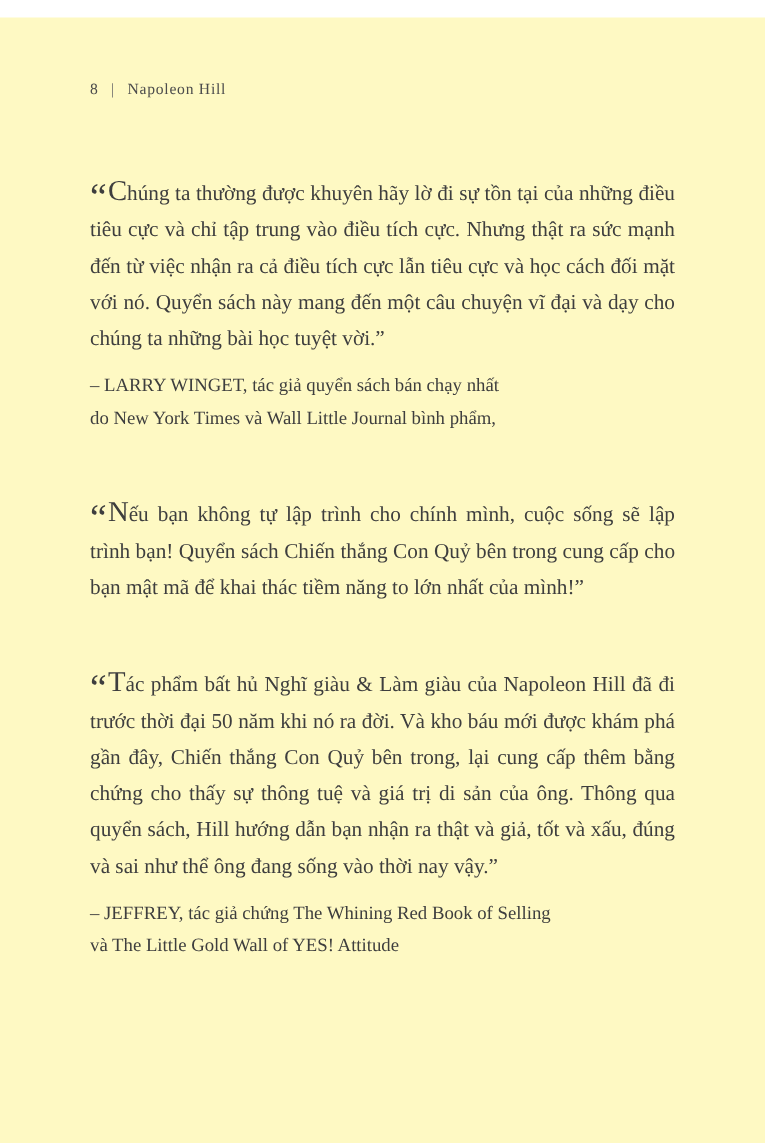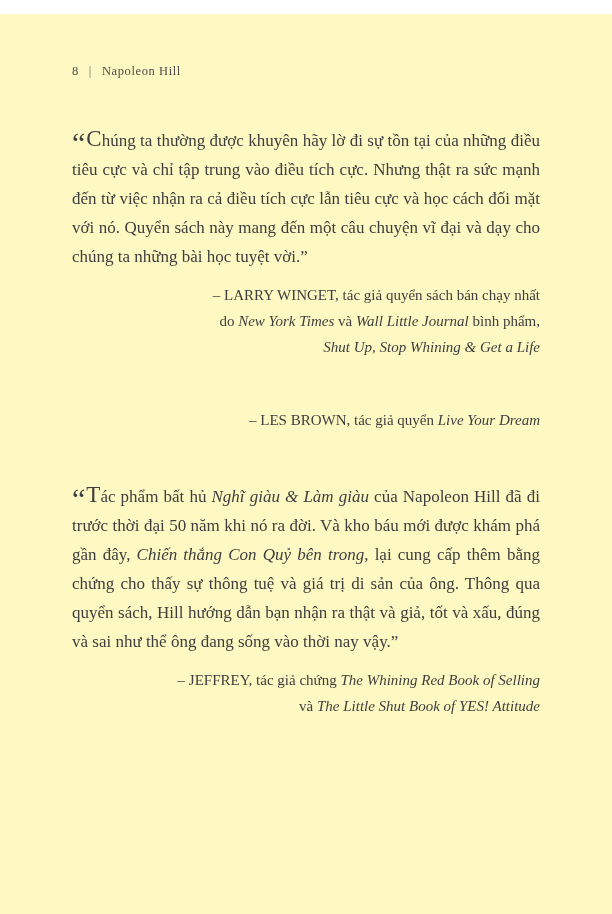--- a/index.html
+++ b/index.html
@@ -30,21 +30,21 @@
   }
   .running-header .page-num {
     margin-right: 10px;
   }
   .running-header .divider {
     margin-right: 10px;
     color: #6a6a6a;
   }
   .content {
     position: absolute;
-    top: 110px;
+    top: 124px;
     left: 72px;
     width: 468px;
   }
   .quote-block {
     margin: 0 0 47px 0;
   }
   .quote-text {
     margin: 0 0 11px 0;
     font-size: 17px;
     line-height: 29px;
@@ -58,47 +58,46 @@
     margin-right: 1px;
     color: #3e3e3e;
   }
   .initial-cap {
     font-size: 23px;
   }
   .attribution {
     margin: 0;
     font-size: 15px;
     line-height: 26px;
-    text-align: right;
+    text-align: left;
     color: #3e3e3e;
   }
   .italic {
-    font-style: italic;
   }
 </style>
 </head>
 <body>
 
 <div class="page">
 
   <header class="running-header">
     <span class="page-num">8</span><span class="divider">|</span><span class="head-text">Napoleon Hill</span>
   </header>
 
   <main class="content">
     <div>
   <section class="quote-block">
     <p class="quote-text"><span class="big-quote">“</span><span class="initial-cap">C</span><span>húng ta thường được khuyên hãy lờ đi sự tồn tại của những điều tiêu cực và chỉ tập trung vào điều tích cực. Nhưng thật ra sức mạnh đến từ việc nhận ra cả điều tích cực lẫn tiêu cực và học cách đối mặt với nó. Quyển sách này mang đến một câu chuyện vĩ đại và dạy cho chúng ta những bài học tuyệt vời.”</span></p>
-    <p class="attribution"><span>– LARRY WINGET, tác giả quyển sách bán chạy nhất</span><br><span>do </span><span class="italic">New York Times</span><span> và </span><span class="italic">Wall Little Journal</span><span> bình phẩm,</span><br><span class="italic">Shut Up, Stop Whining &amp; Get a Life</span></p>
+    <p class="attribution"><span>– LARRY WINGET, tác giả quyển sách bán chạy nhất</span><br><span>do </span><span class="italic">New York Times</span><span> và </span><span class="italic">Wall Little Journal</span><span> bình phẩm,</span><br></p>
   </section>
 
   <section class="quote-block">
-    <p class="attribution"><span>– LES BROWN, tác giả quyển </span><span class="italic">Live Your Dream</span></p>
+    <p class="quote-text"><span class="big-quote">“</span><span class="initial-cap">N</span><span>ếu bạn không tự lập trình cho chính mình, cuộc sống sẽ lập trình bạn! Quyển sách </span><span class="italic">Chiến thắng Con Quỷ bên trong</span><span> cung cấp cho bạn mật mã để khai thác tiềm năng to lớn nhất của mình!”</span></p>
   </section>
 
   <section class="quote-block">
     <p class="quote-text"><span class="big-quote">“</span><span class="initial-cap">T</span><span>ác phẩm bất hủ </span><span class="italic">Nghĩ giàu &amp; Làm giàu</span><span> của Napoleon Hill đã đi trước thời đại 50 năm khi nó ra đời. Và kho báu mới được khám phá gần đây, </span><span class="italic">Chiến thắng Con Quỷ bên trong</span><span>, lại cung cấp thêm bằng chứng cho thấy sự thông tuệ và giá trị di sản của ông. Thông qua quyển sách, Hill hướng dẫn bạn nhận ra thật và giả, tốt và xấu, đúng và sai như thể ông đang sống vào thời nay vậy.”</span></p>
-    <p class="attribution"><span>– JEFFREY, tác giả chứng </span><span class="italic">The Whining Red Book of Selling</span><br><span>và </span><span class="italic">The Little Shut Book of YES! Attitude</span></p>
+    <p class="attribution"><span>– JEFFREY, tác giả chứng </span><span class="italic">The Whining Red Book of Selling</span><br><span>và </span><span class="italic">The Little Gold Wall of YES! Attitude</span></p>
   </section>
 </div>
   </main>
 
 </div>
 
 </body></html>

